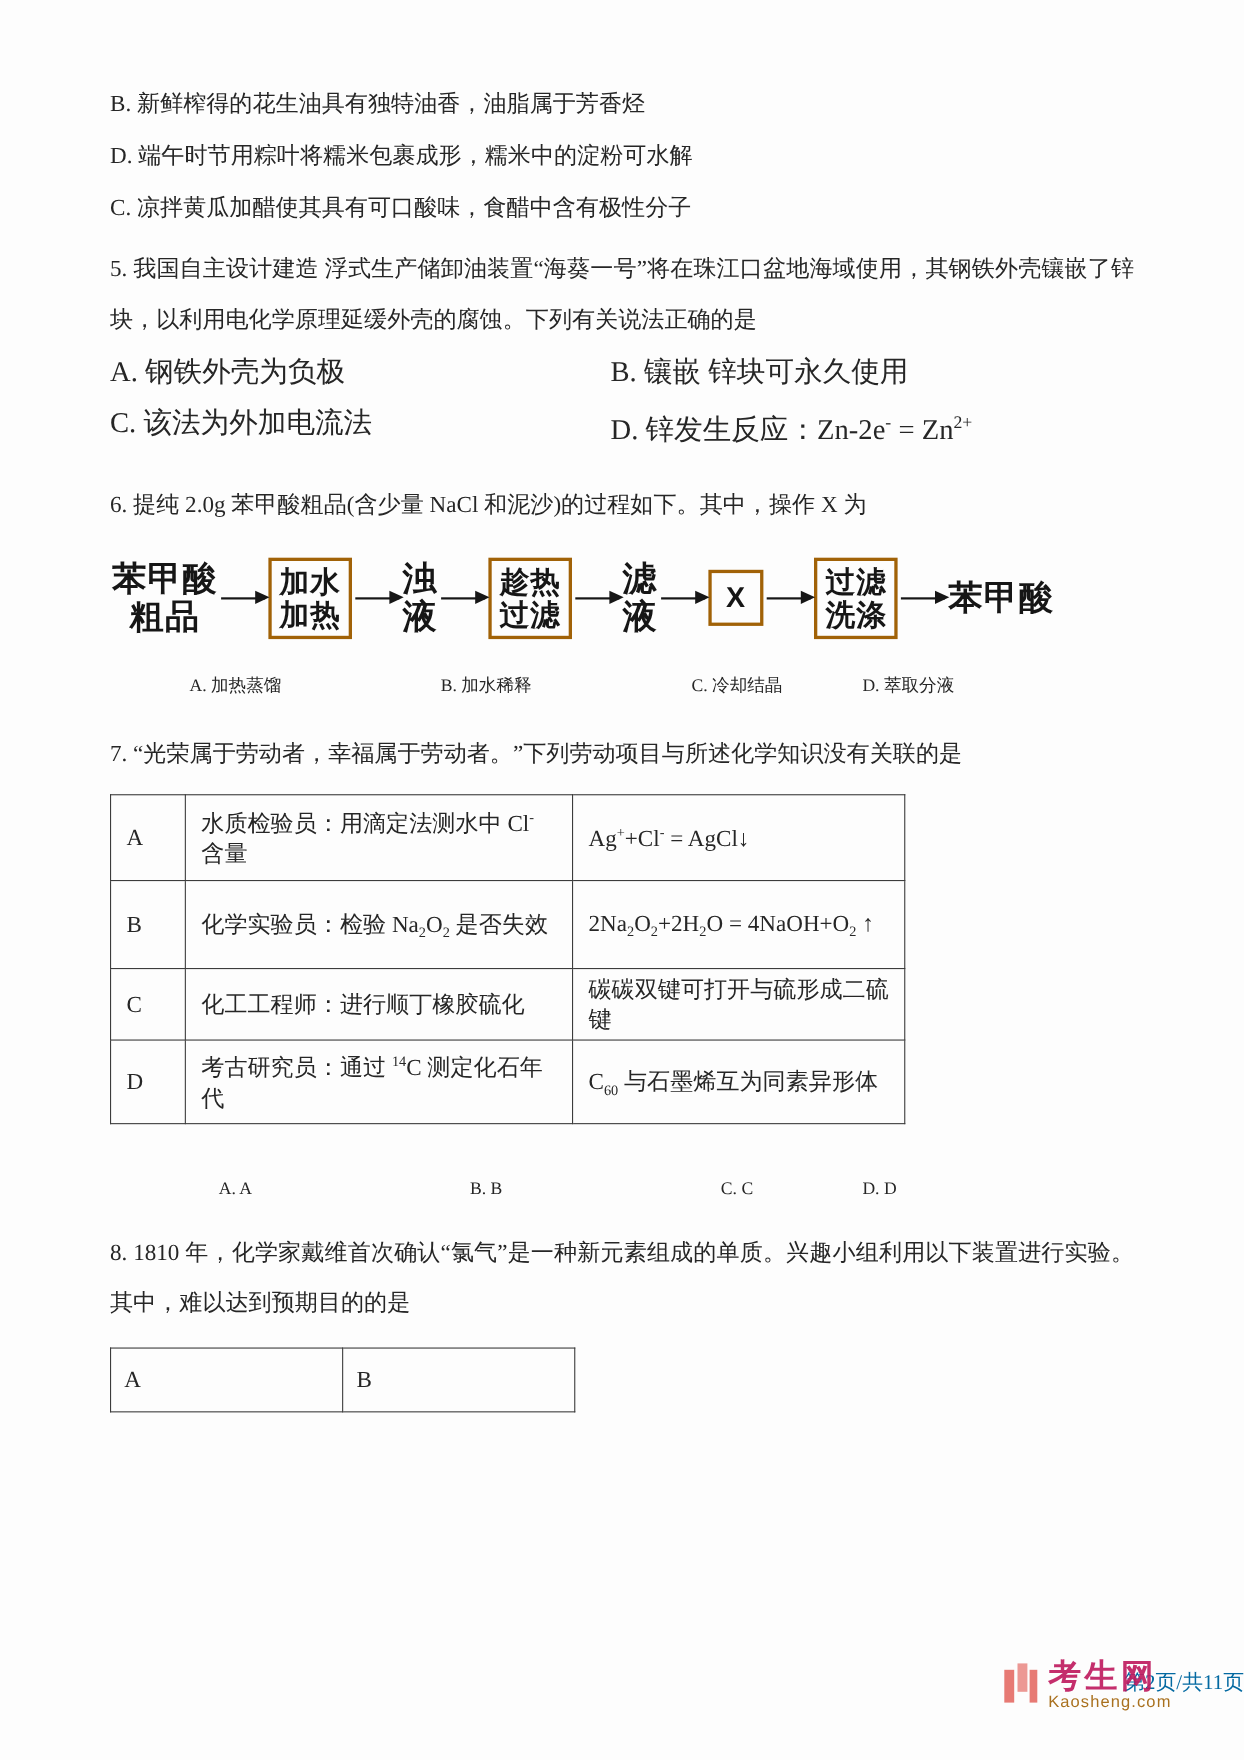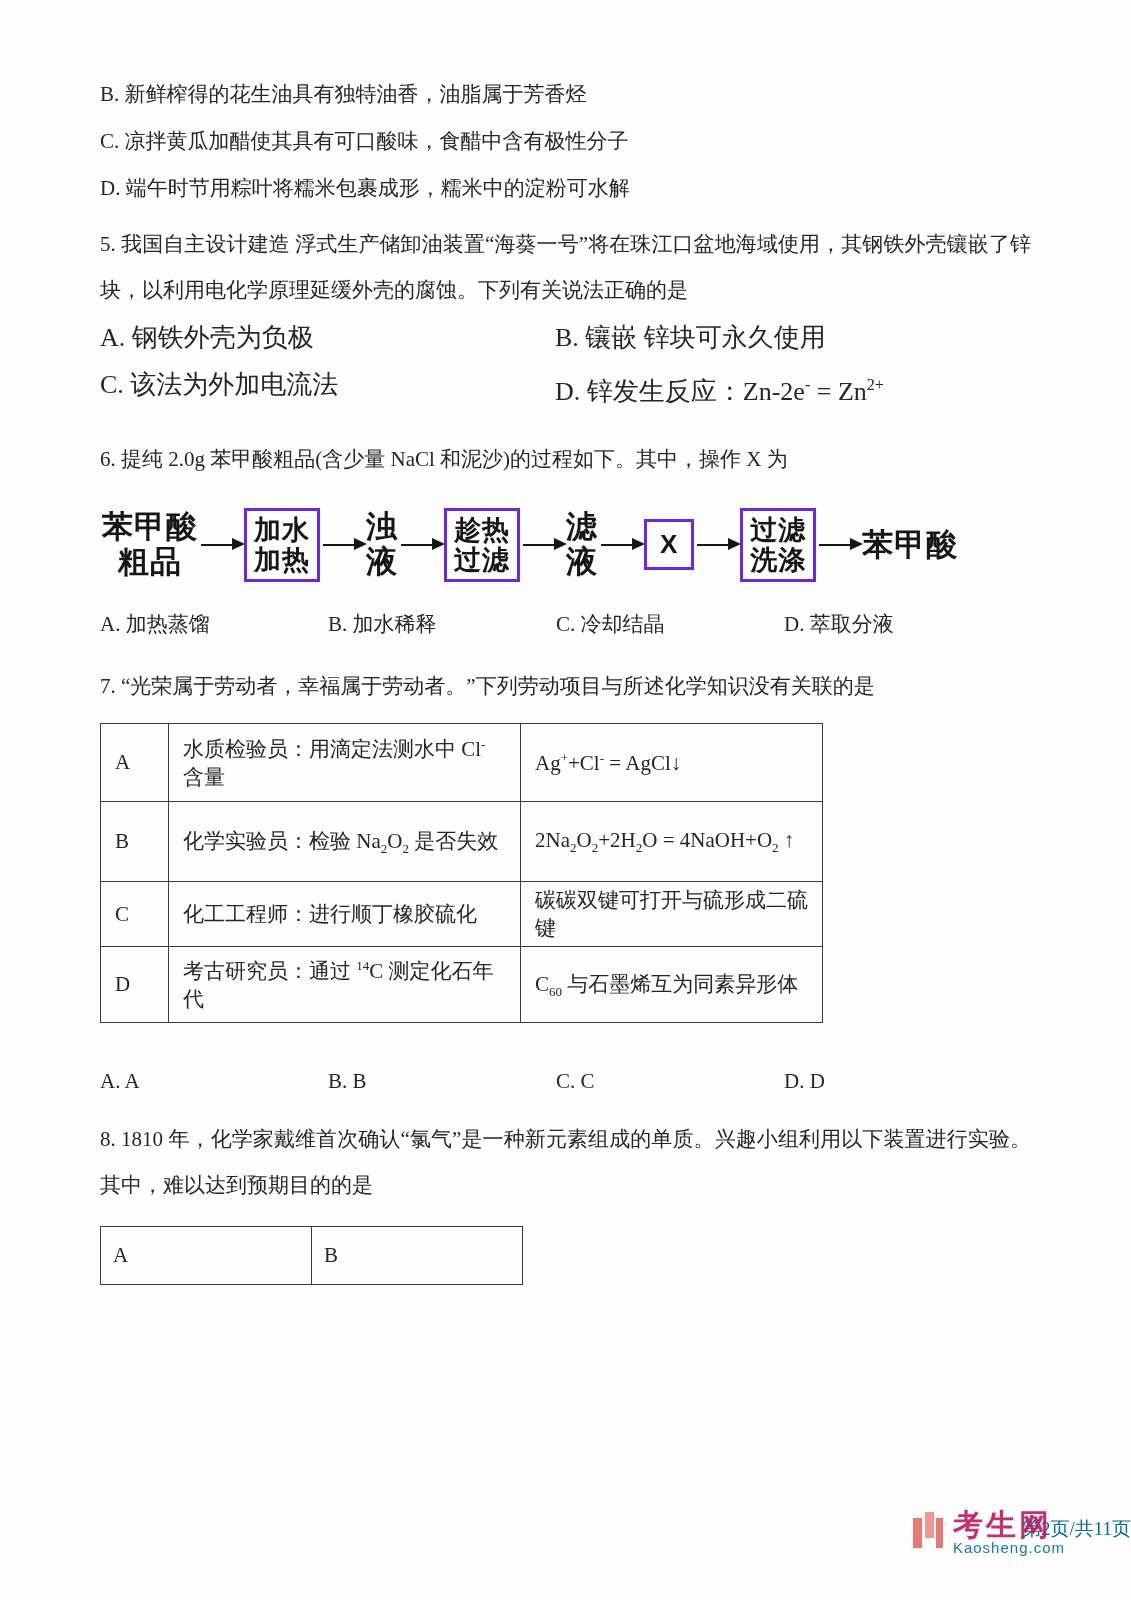--- a/index.html
+++ b/index.html
@@ -10,36 +10,36 @@
     font-family:"Liberation Serif","DejaVu Serif",serif;
     position:relative;
     overflow:hidden;
   }
   .page { padding:80px 100px 0 100px; width:1131px; }
 
   .opt-line { font-size:21px; line-height:29px; margin-bottom:18px; text-align:justify; }
   .stem { font-size:21px; line-height:46px; text-align:justify; }
 
   .two-col { display:grid; grid-template-columns:455px auto; row-gap:18px; margin-top:10px; font-size:26px; line-height:29px; }
-  .four-col { display:flex; font-size:21px; line-height:29px; }
+  .four-col { display:flex; font-size:16px; line-height:29px;text-align:center; }
   .four-col > p { width:228px; flex:none; }
   .four-col > p:last-child { width:auto; }
 
   sup, .rich sup { font-size:0.62em; }
   sub, .rich sub { font-size:0.62em; }
 
   
   .flow {
     display:flex; align-items:center; margin:26px 0 28px 2px;
     font-family:"Liberation Sans","DejaVu Sans",sans-serif;
     color:#161616;
   }
   .flow-label { font-weight:700; font-size:31px; line-height:1.12; text-align:center; letter-spacing:1px; }
   .flow-box {
-    border:3px solid #6d28d9; font-weight:700; font-size:27px; line-height:1.12;
+    border:3px solid #a16207; font-weight:700; font-size:27px; line-height:1.12;
     text-align:center; padding:4px 7px; letter-spacing:1px;
   }
   .flow-box.square { padding:8px 13px; font-size:26px; }
   .flow-arrow { width:40px; flex:none; height:0; border-top:2.5px solid #161616; position:relative; margin:0 3px; }
   .flow-arrow::after {
     content:""; position:absolute; right:-4px; top:-7.5px;
     border-left:13px solid #161616; border-top:6px solid transparent; border-bottom:6px solid transparent;
   }
 
   
@@ -73,33 +73,33 @@
   .watermark {
     position:absolute; right:66px; bottom:44px;
     display:flex; align-items:center; gap:8px; opacity:0.9;
   }
   .wm-text { display:flex; flex-direction:column; line-height:1.05; }
   .wm-title {
     color:#be185d; font-weight:700; font-size:30px; letter-spacing:3px;
     font-family:"Liberation Sans","DejaVu Sans",sans-serif;
   }
   .wm-sub {
-    color:#0369a1; font-size:15px; letter-spacing:1px;
+    color:#a16207; font-size:15px; letter-spacing:1px;
     font-family:"Liberation Sans","DejaVu Sans",sans-serif;
   }
 </style>
 </head>
 <body>
 
 <div class="page">
 
   <section>
     <p class="opt-line">B. 新鲜榨得的花生油具有独特油香，油脂属于芳香烃</p>
+    <p class="opt-line">D. 端午时节用粽叶将糯米包裹成形，糯米中的淀粉可水解</p>
     <p class="opt-line">C. 凉拌黄瓜加醋使其具有可口酸味，食醋中含有极性分子</p>
-    <p class="opt-line">D. 端午时节用粽叶将糯米包裹成形，糯米中的淀粉可水解</p>
   </section>
 
   <section>
     <p class="stem">5. 我国自主设计建造 浮式生产储卸油装置“海葵一号”将在珠江口盆地海域使用，其钢铁外壳镶嵌了锌块，以利用电化学原理延缓外壳的腐蚀。下列有关说法正确的是</p>
     <div class="two-col">
       <p>A. 钢铁外壳为负极</p>
       <p>B. 镶嵌 锌块可永久使用</p>
       <p>C. 该法为外加电流法</p>
       <p><span>D. 锌发生反应：</span><span class="rich"><span>Zn-2e</span><sup>-</sup><span> = Zn</span><sup>2+</sup></span></p>
     </div>

